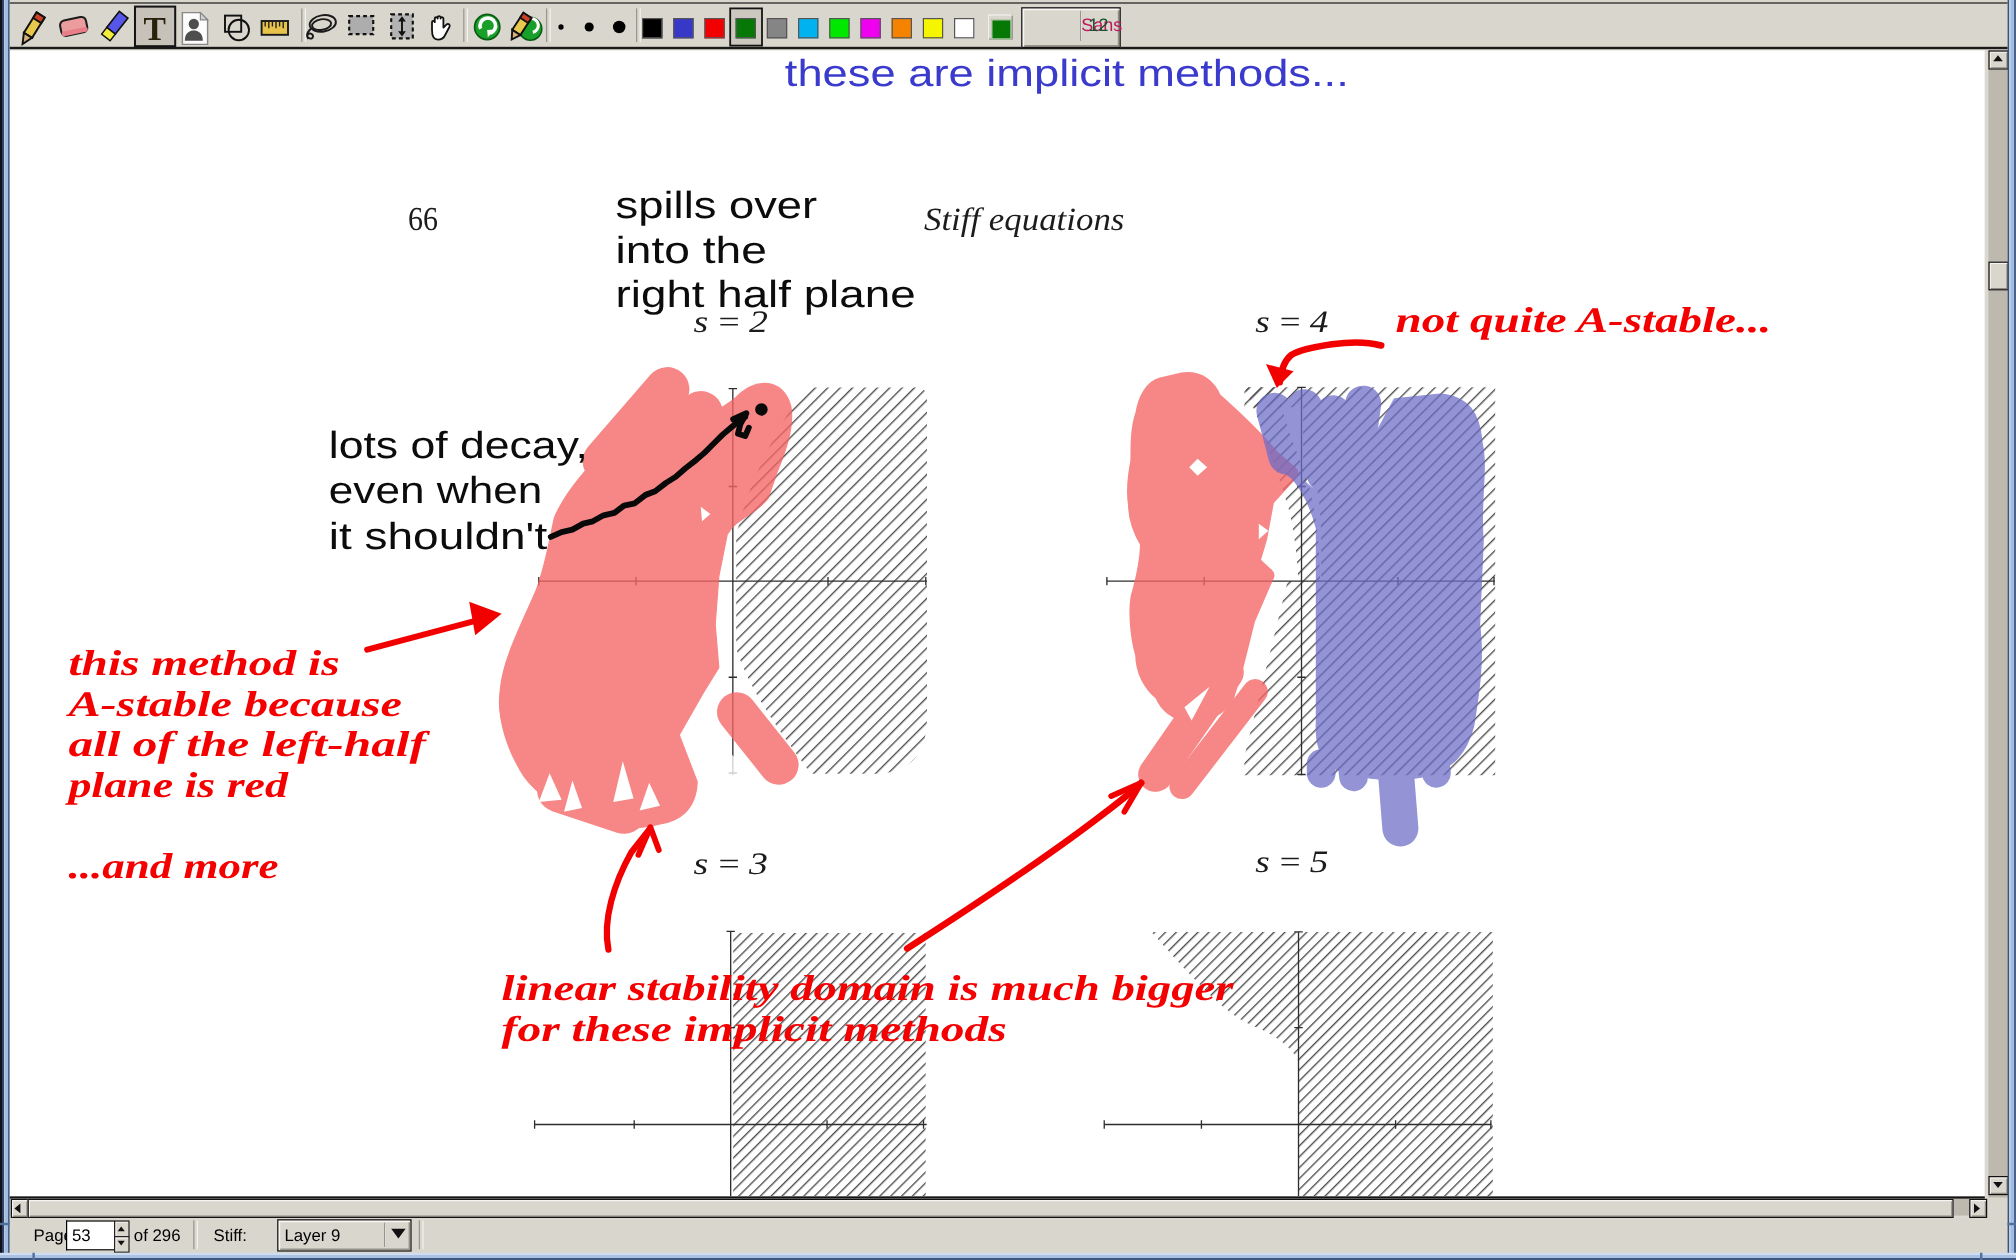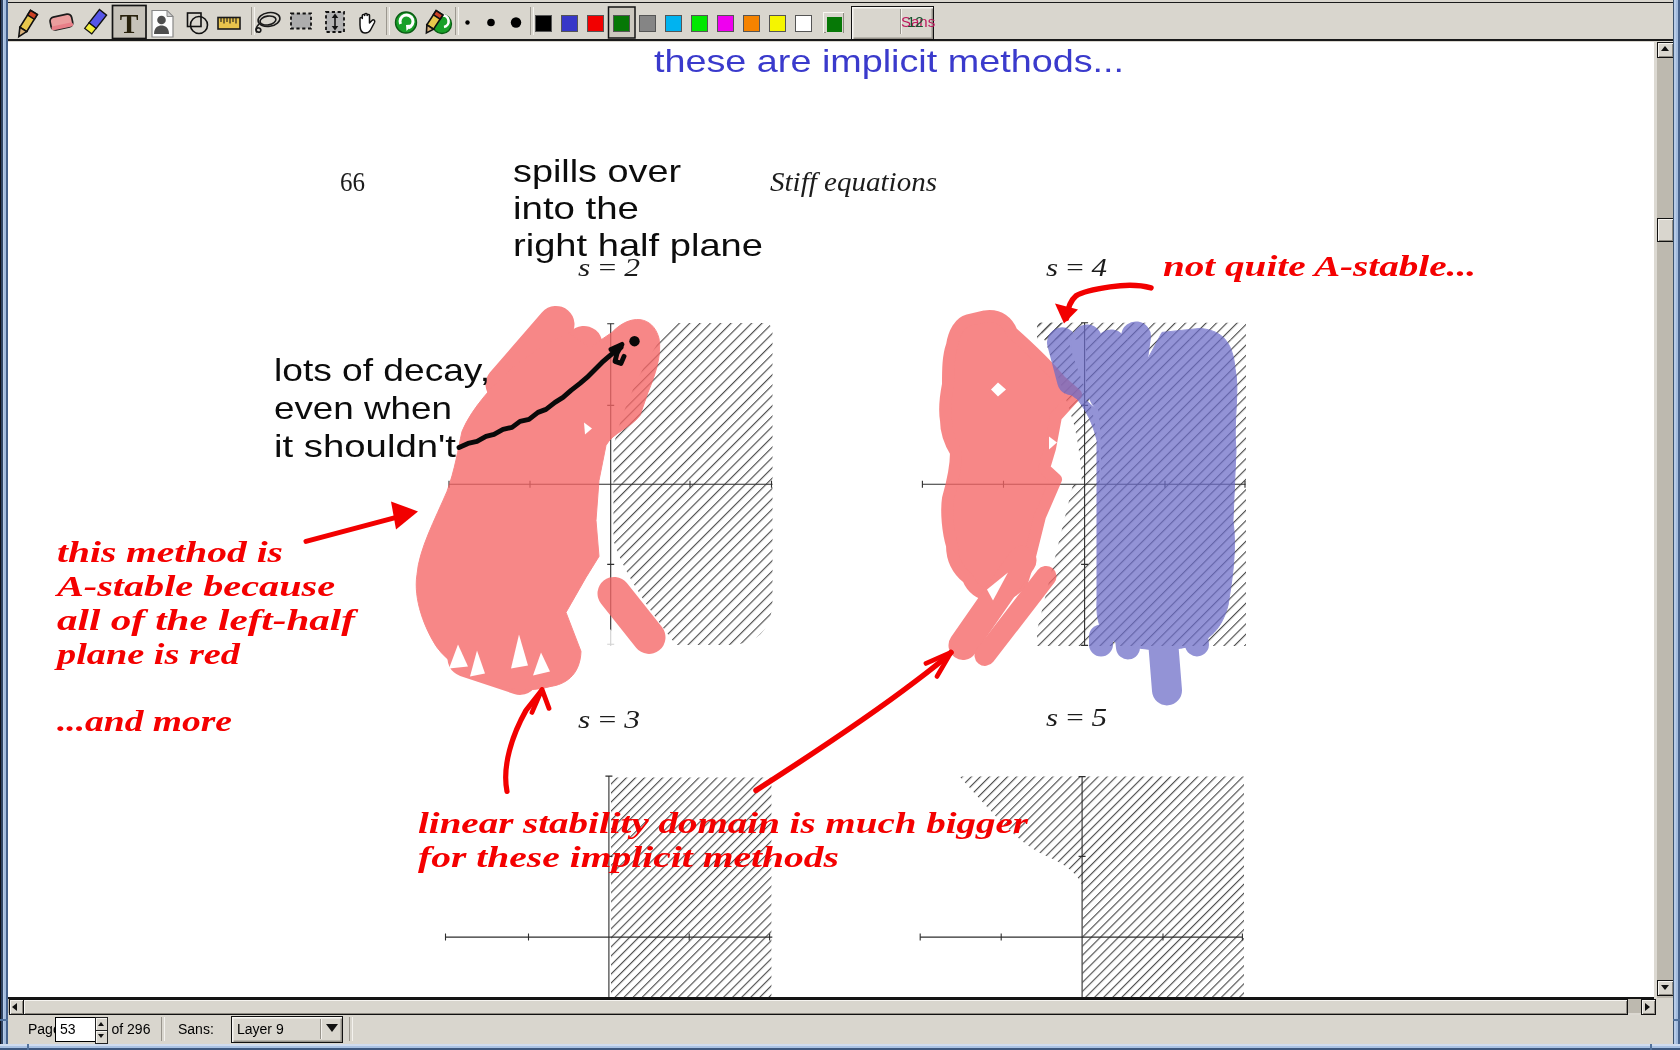--- a/index.html
+++ b/index.html
@@ -280,21 +280,21 @@
   <div id="sbar" class="abs">
     <div class="lbl" style="left:20px;">Page</div>
     <div style="position:absolute;left:47px;top:1.5px;width:39.5px;height:23px;background:#fff;border:1.6px solid #000;border-right:none;"></div>
     <div class="lbl" style="left:52px;">53</div>
     <div style="position:absolute;left:86.5px;top:1.5px;width:11px;height:12.8px;background:#d9d6ce;border:1px solid #222;box-shadow:inset 1px 1px 0 #f6f4f0;"></div>
     <div style="position:absolute;left:86.5px;top:14.3px;width:11px;height:12.4px;background:#d9d6ce;border:1px solid #222;box-shadow:inset 1px 1px 0 #f6f4f0;"></div>
     <div class="arrow" style="left:89.5px;top:6.2px;border-left:3.4px solid transparent;border-right:3.4px solid transparent;border-bottom:4.6px solid #111;"></div>
     <div class="arrow" style="left:89.5px;top:18.8px;border-left:3.4px solid transparent;border-right:3.4px solid transparent;border-top:4.6px solid #111;"></div>
     <div class="lbl" style="left:103.5px;">of 296</div>
     <div style="position:absolute;left:153px;top:2px;width:2px;height:24px;border-left:1px solid #98948c;border-right:1px solid #f4f2ee;"></div>
-    <div class="lbl" style="left:170px;">Sans:</div>
+    <div class="lbl" style="left:170px;">Stiff:</div>
     <div style="position:absolute;left:223px;top:0.5px;width:110px;height:25.5px;background:#d9d6ce;border:1px solid #111;box-shadow:inset 1.5px 1.5px 0 #f8f6f2, inset -1.5px -1.5px 0 #96928a;"></div>
     <div class="lbl" style="left:229px;">Layer 9</div>
     <div style="position:absolute;left:311.5px;top:3.5px;width:1.6px;height:20px;background:#97938b;border-right:1px solid #f4f2ee;"></div>
     <div class="arrow" style="left:318px;top:9px;border-left:6.4px solid transparent;border-right:6.4px solid transparent;border-top:8.2px solid #111;"></div>
     <div style="position:absolute;left:340.5px;top:2px;width:2px;height:24px;border-left:1px solid #98948c;border-right:1px solid #f4f2ee;"></div>
   </div>
   <div id="bL" class="abs"></div>
   <div id="bR" class="abs"></div>
   <div id="bB" class="abs"></div>
   <div class="abs" style="left:26.5px;top:1043.5px;width:2px;height:6.5px;background:#51719c;"></div>

